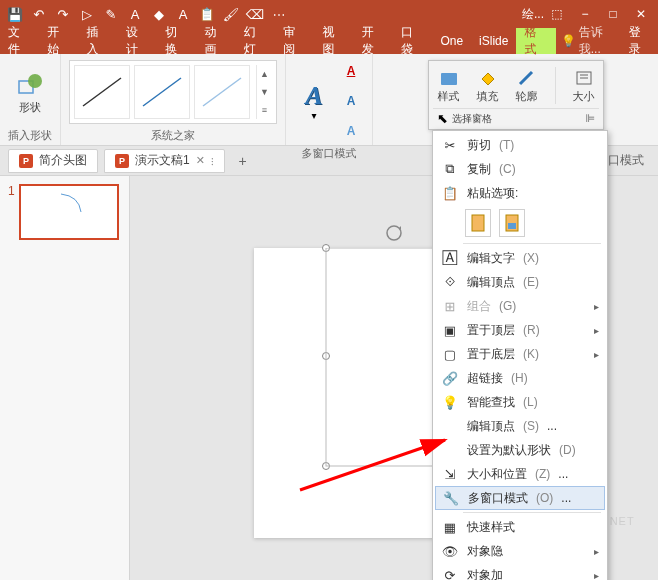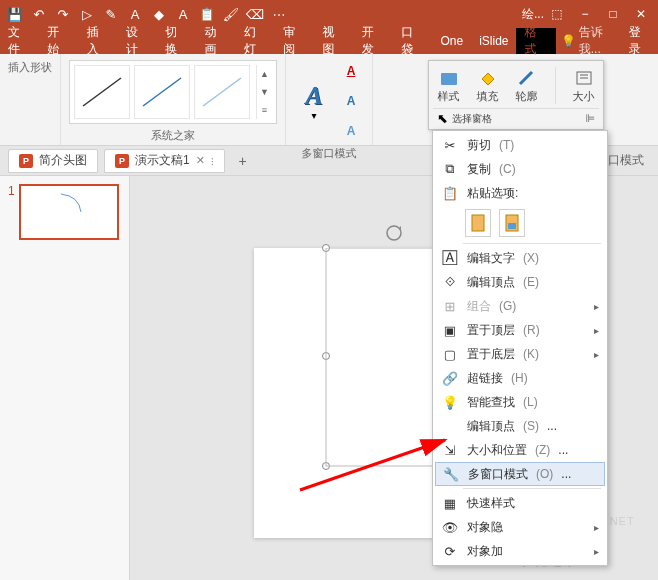--- a/index.html
+++ b/index.html
@@ -7,23 +7,23 @@
     
     
     .titlebar { height: 28px; background: #b7472a; display: flex; align-items: center; padding: 0 4px; }
     .titlebar .qat { display: flex; gap: 2px; align-items: center; }
     .titlebar .qat-item { width: 22px; height: 22px; display: flex; align-items: center; justify-content: center; color: #fff; font-size: 13px; }
     .titlebar .spacer { flex: 1; }
     .titlebar .window-ctrl { display: flex; gap: 2px; }
     .titlebar .win-btn { width: 26px; height: 22px; display: flex; align-items: center; justify-content: center; color: #fff; font-size: 12px; }
     
     
-    .tabsrow { height: 26px; background: #b7472a; display: flex; align-items: stretch; }
+    .tabsrow { height: 26px; background: #b7472a; display: flex; align-items: stretch; justify-content: center; }
     .tab { padding: 0 8px; color: #fff; display: flex; align-items: center; font-size: 12px; }
-    .tab.active { background: #000000; color: #b7472a; }
+    .tab.active { background: #bef264; color: #b7472a; }
     .tabsrow .right { display: flex; margin-left: auto; color: #fff; align-items: center; padding: 0 6px; gap: 6px; }
     .tell { color: #fff; opacity: .8; display: flex; align-items: center; gap: 2px; }
     
     
     .ribbon { height: 92px; background: #f3f3f3; border-bottom: 1px solid #d4d4d4; display: flex; }
     .rgroup { border-right: 1px solid #e0e0e0; padding: 4px 8px 2px 8px; display: flex; flex-direction: column; align-items: center; justify-content: space-between; }
     .rgroup-label { font-size: 11px; color: #666; margin-top: 2px; }
     .rgroup-body { flex: 1; display: flex; align-items: center; justify-content: center; gap: 4px; }
     .big-btn { display: flex; flex-direction: column; align-items: center; justify-content: center; width: 40px; height: 60px; }
     .big-btn .ico { width: 28px; height: 28px; display: flex; align-items: center; justify-content: center; }
@@ -124,20 +124,31 @@
   <div class="tab">iSlide</div>
   <div class="tab active">格式</div>
   <div class="right">
     <span class="tell">💡 <span>告诉我...</span></span>
     <span>登录</span>
   </div>
 </div>
 
 <div class="ribbon">
   <div class="rgroup">
+    <div class="rgroup-body">
+      <div class="big-btn">
+        <span class="ico">
+          <svg width="26" height="26">
+              <rect x="2" y="10" width="14" height="12" fill="none" stroke="#5b9bd5" stroke-width="1.5"></rect>
+              <circle cx="18" cy="10" r="7" fill="#70ad47" opacity=".9"></circle>
+            </svg>
+        </span>
+        <span class="lbl">形状</span>
+      </div>
+    </div>
     <div class="rgroup-label">插入形状</div>
   </div>
 
   <div class="rgroup" style="flex:0 0 auto">
     <div class="rgroup-body">
       <div class="shape-gallery">
         <div class="shape-cell">
             <svg width="50" height="40">
               <line x1="6" y1="34" x2="44" y2="6" stroke="#333" stroke-width="1.5"></line>
             </svg>
@@ -335,20 +346,25 @@
       <span class="ico">🔗</span>
       <span>超链接</span>
       <span class="key">(H)</span>
     </div>
   <div class="ctx-item">
       <span class="ico">💡</span>
       <span>智能查找</span>
       <span class="key">(L)</span>
     </div>
   <div class="ctx-item"><span class="ico"></span><span>编辑顶点</span><span class="key">(S)</span>...</div>
+  <div class="ctx-item">
+      <span class="ico"></span>
+      <span>设置为默认形状</span>
+      <span class="key">(D)</span>
+    </div>
   <div class="ctx-item"><span class="ico">⇲</span><span>大小和位置</span><span class="key">(Z)</span>...</div>
   <div class="ctx-item hover"><span class="ico">🔧</span><span>多窗口模式</span><span class="key">(O)</span>...</div>
   <div class="ctx-sep"></div>
   <div class="ctx-item">
       <span class="ico">▦</span>
       <span>快速样式</span>
     </div>
   <div class="ctx-item">
       <span class="ico">👁</span>
       <span>对象隐</span>

